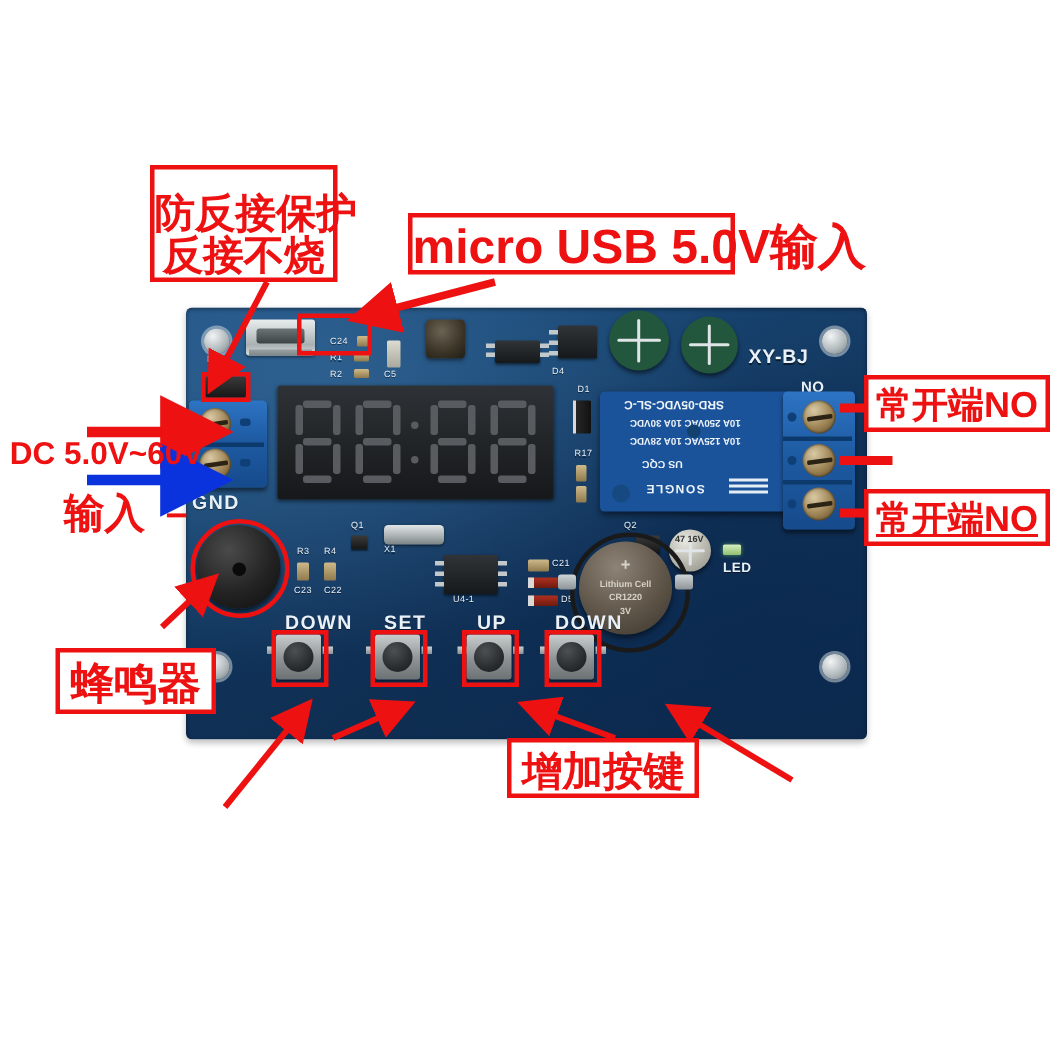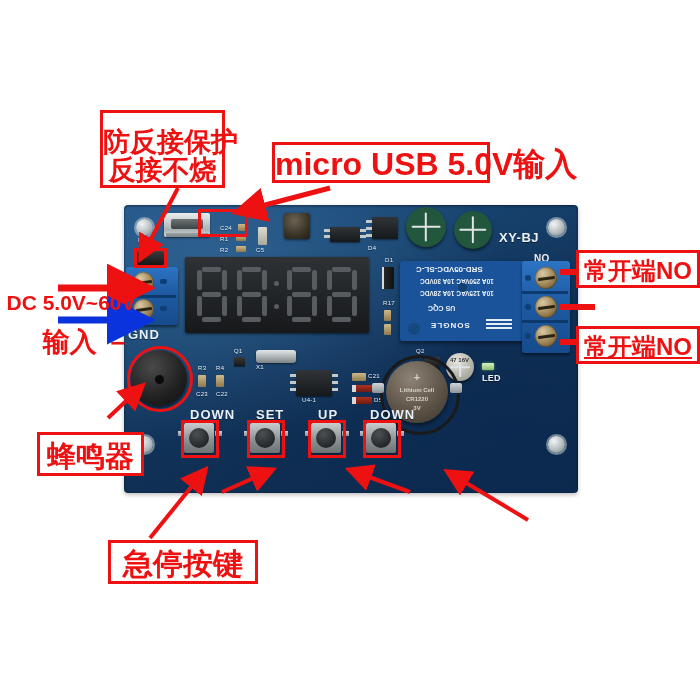--- a/index.html
+++ b/index.html
@@ -380,20 +380,20 @@
 
   <div class="anno" style="left:576px;top:250px;width:124px;height:38px;font-size:24px;line-height:35px;">
     <span>常开端NO</span>
   </div>
 
 
   <div class="anno" style="left:576px;top:326px;width:124px;height:38px;font-size:24px;line-height:35px;text-decoration:underline;">
     <span>常开端NO</span>
   </div>
 
-  <div class="anno" style="left:108px;top:540px;width:150px;height:44px;font-size:30px;line-height:42px;">
-    <span>急停按键</span>
-  </div>
-
-
+
+
+  <div class="anno" style="left:338px;top:492px;width:128px;height:40px;font-size:27px;line-height:38px;">
+    <span>增加按键</span>
+  </div>
 
 
 </div>
 
 </body></html>

